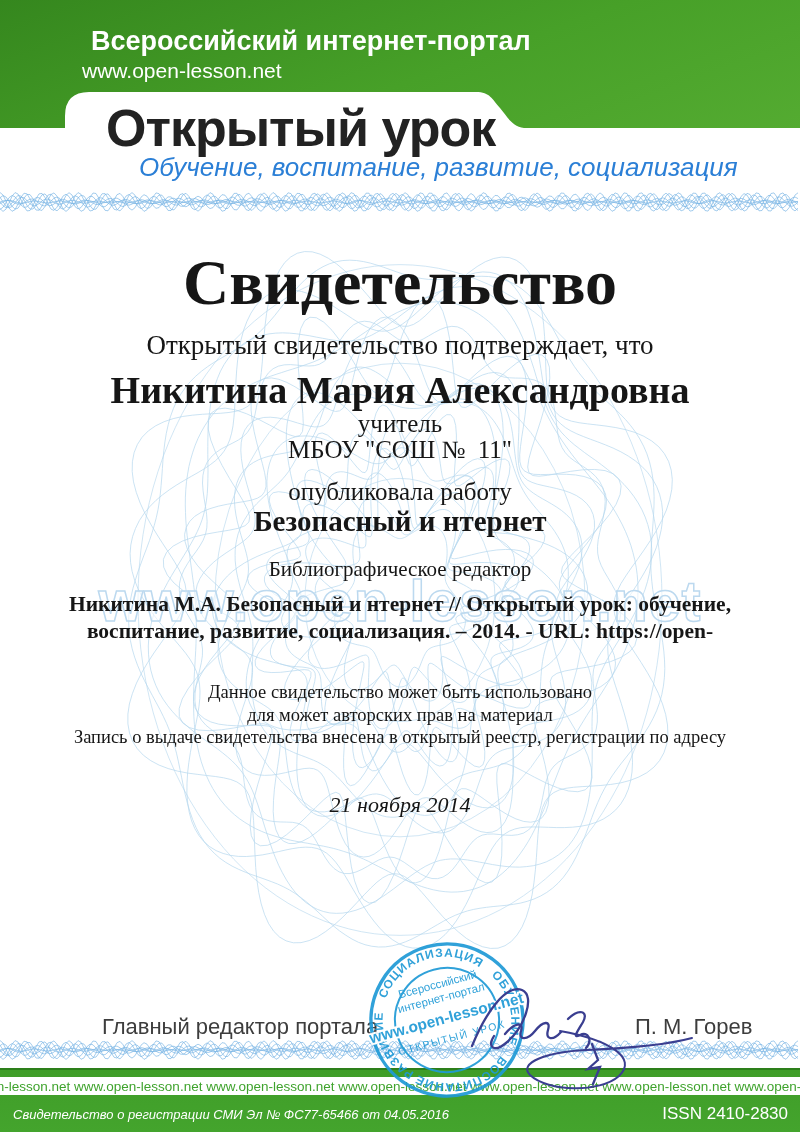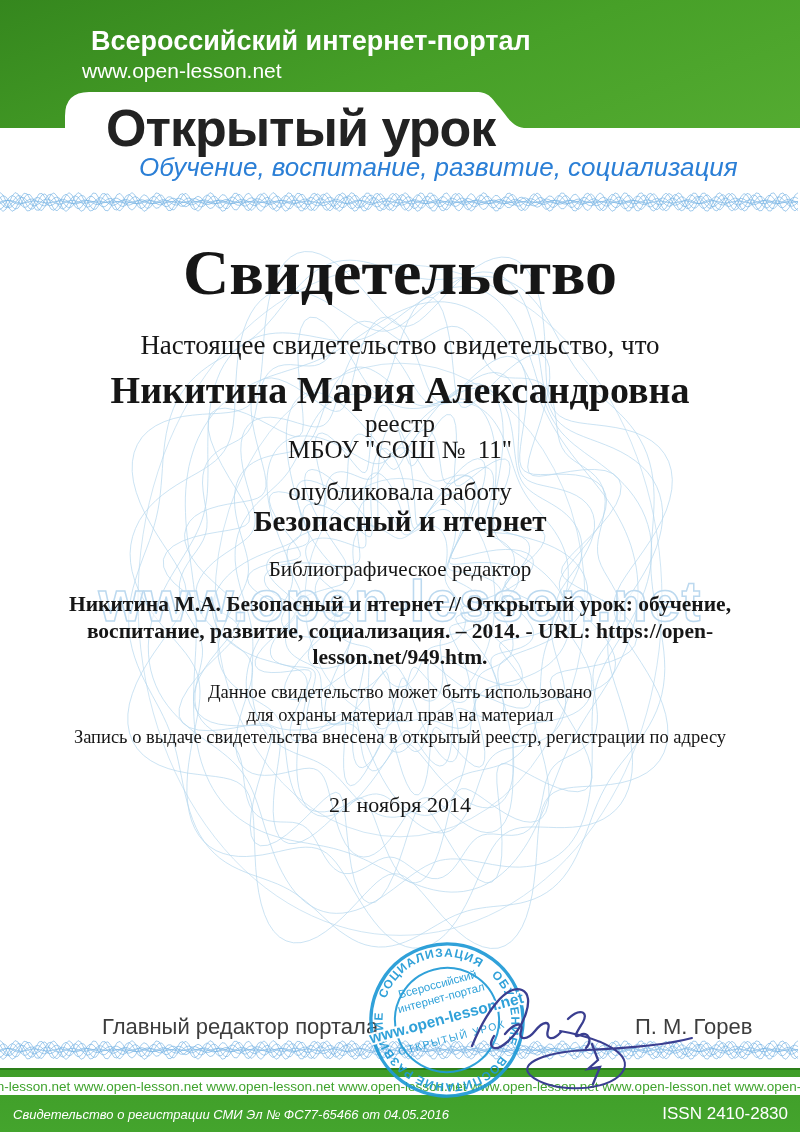--- a/index.html
+++ b/index.html
@@ -16,31 +16,31 @@
   .tagline{position:absolute;left:110px;top:152px;font-size:26px;font-style:italic;
            color:#2b7fd6;z-index:5;margin-left:29px;}
   
   #deco{position:absolute;left:0;top:0;width:800px;height:1132px;z-index:1;}
   .watermark{position:absolute;left:0;top:568px;width:800px;text-align:center;
              font-size:57px;font-weight:bold;letter-spacing:1px;z-index:2;
              color:rgba(255,255,255,0.55);-webkit-text-stroke:1.5px #bcd9ef;}
   
   .ctext{position:absolute;left:0;width:800px;text-align:center;color:#161616;
          font-family:"Liberation Serif",serif;z-index:3;}
-  .cert-title{top:236px;font-size:64px;font-weight:bold;}
+  .cert-title{top:246px;font-size:64px;font-weight:bold;}
   .intro{top:330px;font-size:27px;}
   .recipient{top:368px;font-size:38px;font-weight:bold;}
   .role{top:410px;font-size:25px;}
   .school{top:436px;font-size:25px;}
   .action{top:478px;font-size:25px;}
   .work{top:505px;font-size:29px;font-weight:bold;}
   .bib-label{top:557px;font-size:21px;}
   .bib{top:591px;font-size:21.5px;font-weight:bold;line-height:26.5px;}
   .usage{top:681px;font-size:18.5px;line-height:22.5px;}
-  .date{top:792px;font-size:22px;}
+  .date{top:792px;font-size:22px;font-style:italic;}
   
   .editor-label{position:absolute;left:102px;top:1014px;font-size:22px;color:#3d3d3d;z-index:3;}
   .editor-name{position:absolute;left:602px;top:1014px;font-size:22px;color:#3d3d3d;z-index:3;margin-left:33px;}
   .stamp{position:absolute;left:337px;top:910px;z-index:6;overflow:visible;}
   .signature{position:absolute;left:0;top:0;width:800px;height:1132px;z-index:7;pointer-events:none;}
   
   .footer{position:absolute;left:0;top:1068px;width:800px;height:64px;
           background:linear-gradient(180deg,#3f9d28,#44a42d);border-top:2px solid #2d7f1a;
           box-sizing:border-box;z-index:4;}
   .url-strip{margin-top:7px;height:18px;background:#fff;overflow:hidden;white-space:nowrap;}
@@ -106,35 +106,34 @@
     <div class="portal-title">Всероссийский интернет-портал</div>
     <div class="portal-url">www.open-lesson.net</div>
   </div>
   <svg class="tab-shape" viewBox="0 0 800 36" xmlns="http://www.w3.org/2000/svg">
     <path d="M65 36 V24 Q65 0 89 0 H476 C490 0 492 7 500 16 C507 24 511 34 524 36 Z" fill="#ffffff"></path>
   </svg>
   <div class="site-name">Открытый урок</div>
   <div class="tagline">Обучение, воспитание, развитие, социализация</div>
 
   <div class="ctext cert-title">Свидетельство</div>
-  <div class="ctext intro">Настоящее свидетельство свидетельство, что</div>
+  <div class="ctext intro">Открытый свидетельство подтверждает, что</div>
   <div class="ctext recipient">Никитина Мария Александровна</div>
-  <div class="ctext role">реестр</div>
+  <div class="ctext role">учитель</div>
   <div class="ctext school">МБОУ "СОШ №&nbsp; 11"</div>
   <div class="ctext action">опубликовала работу</div>
   <div class="ctext work">Безопасный и нтернет</div>
   <div class="ctext bib-label">Библиографическое редактор</div>
   <div class="ctext bib">
     <div>Никитина М.А. Безопасный и нтернет // Открытый урок: обучение,</div>
     <div>воспитание, развитие, социализация. – 2014. - URL: https://open-</div>
-    <div>lesson.net/949.htm.</div>
   </div>
   <div class="ctext usage">
     <div>Данное свидетельство может быть использовано</div>
-    <div>для охраны материал прав на материал</div>
+    <div>для может авторских прав на материал</div>
     <div>Запись о выдаче свидетельства внесена в открытый реестр, регистрации по адресу</div>
   </div>
   <div class="ctext date">21 ноября 2014</div>
 
   <div class="editor-label">Главный редактор портала</div>
   <div class="editor-name">П. М. Горев</div>
 
   <svg class="stamp" width="220" height="220" viewBox="0 0 220 220" xmlns="http://www.w3.org/2000/svg">
     <g transform="rotate(-15 110 110)" opacity="0.92">
       <circle cx="110" cy="110" r="76" fill="none" stroke="#1f9ad6" stroke-width="3.5"></circle>

